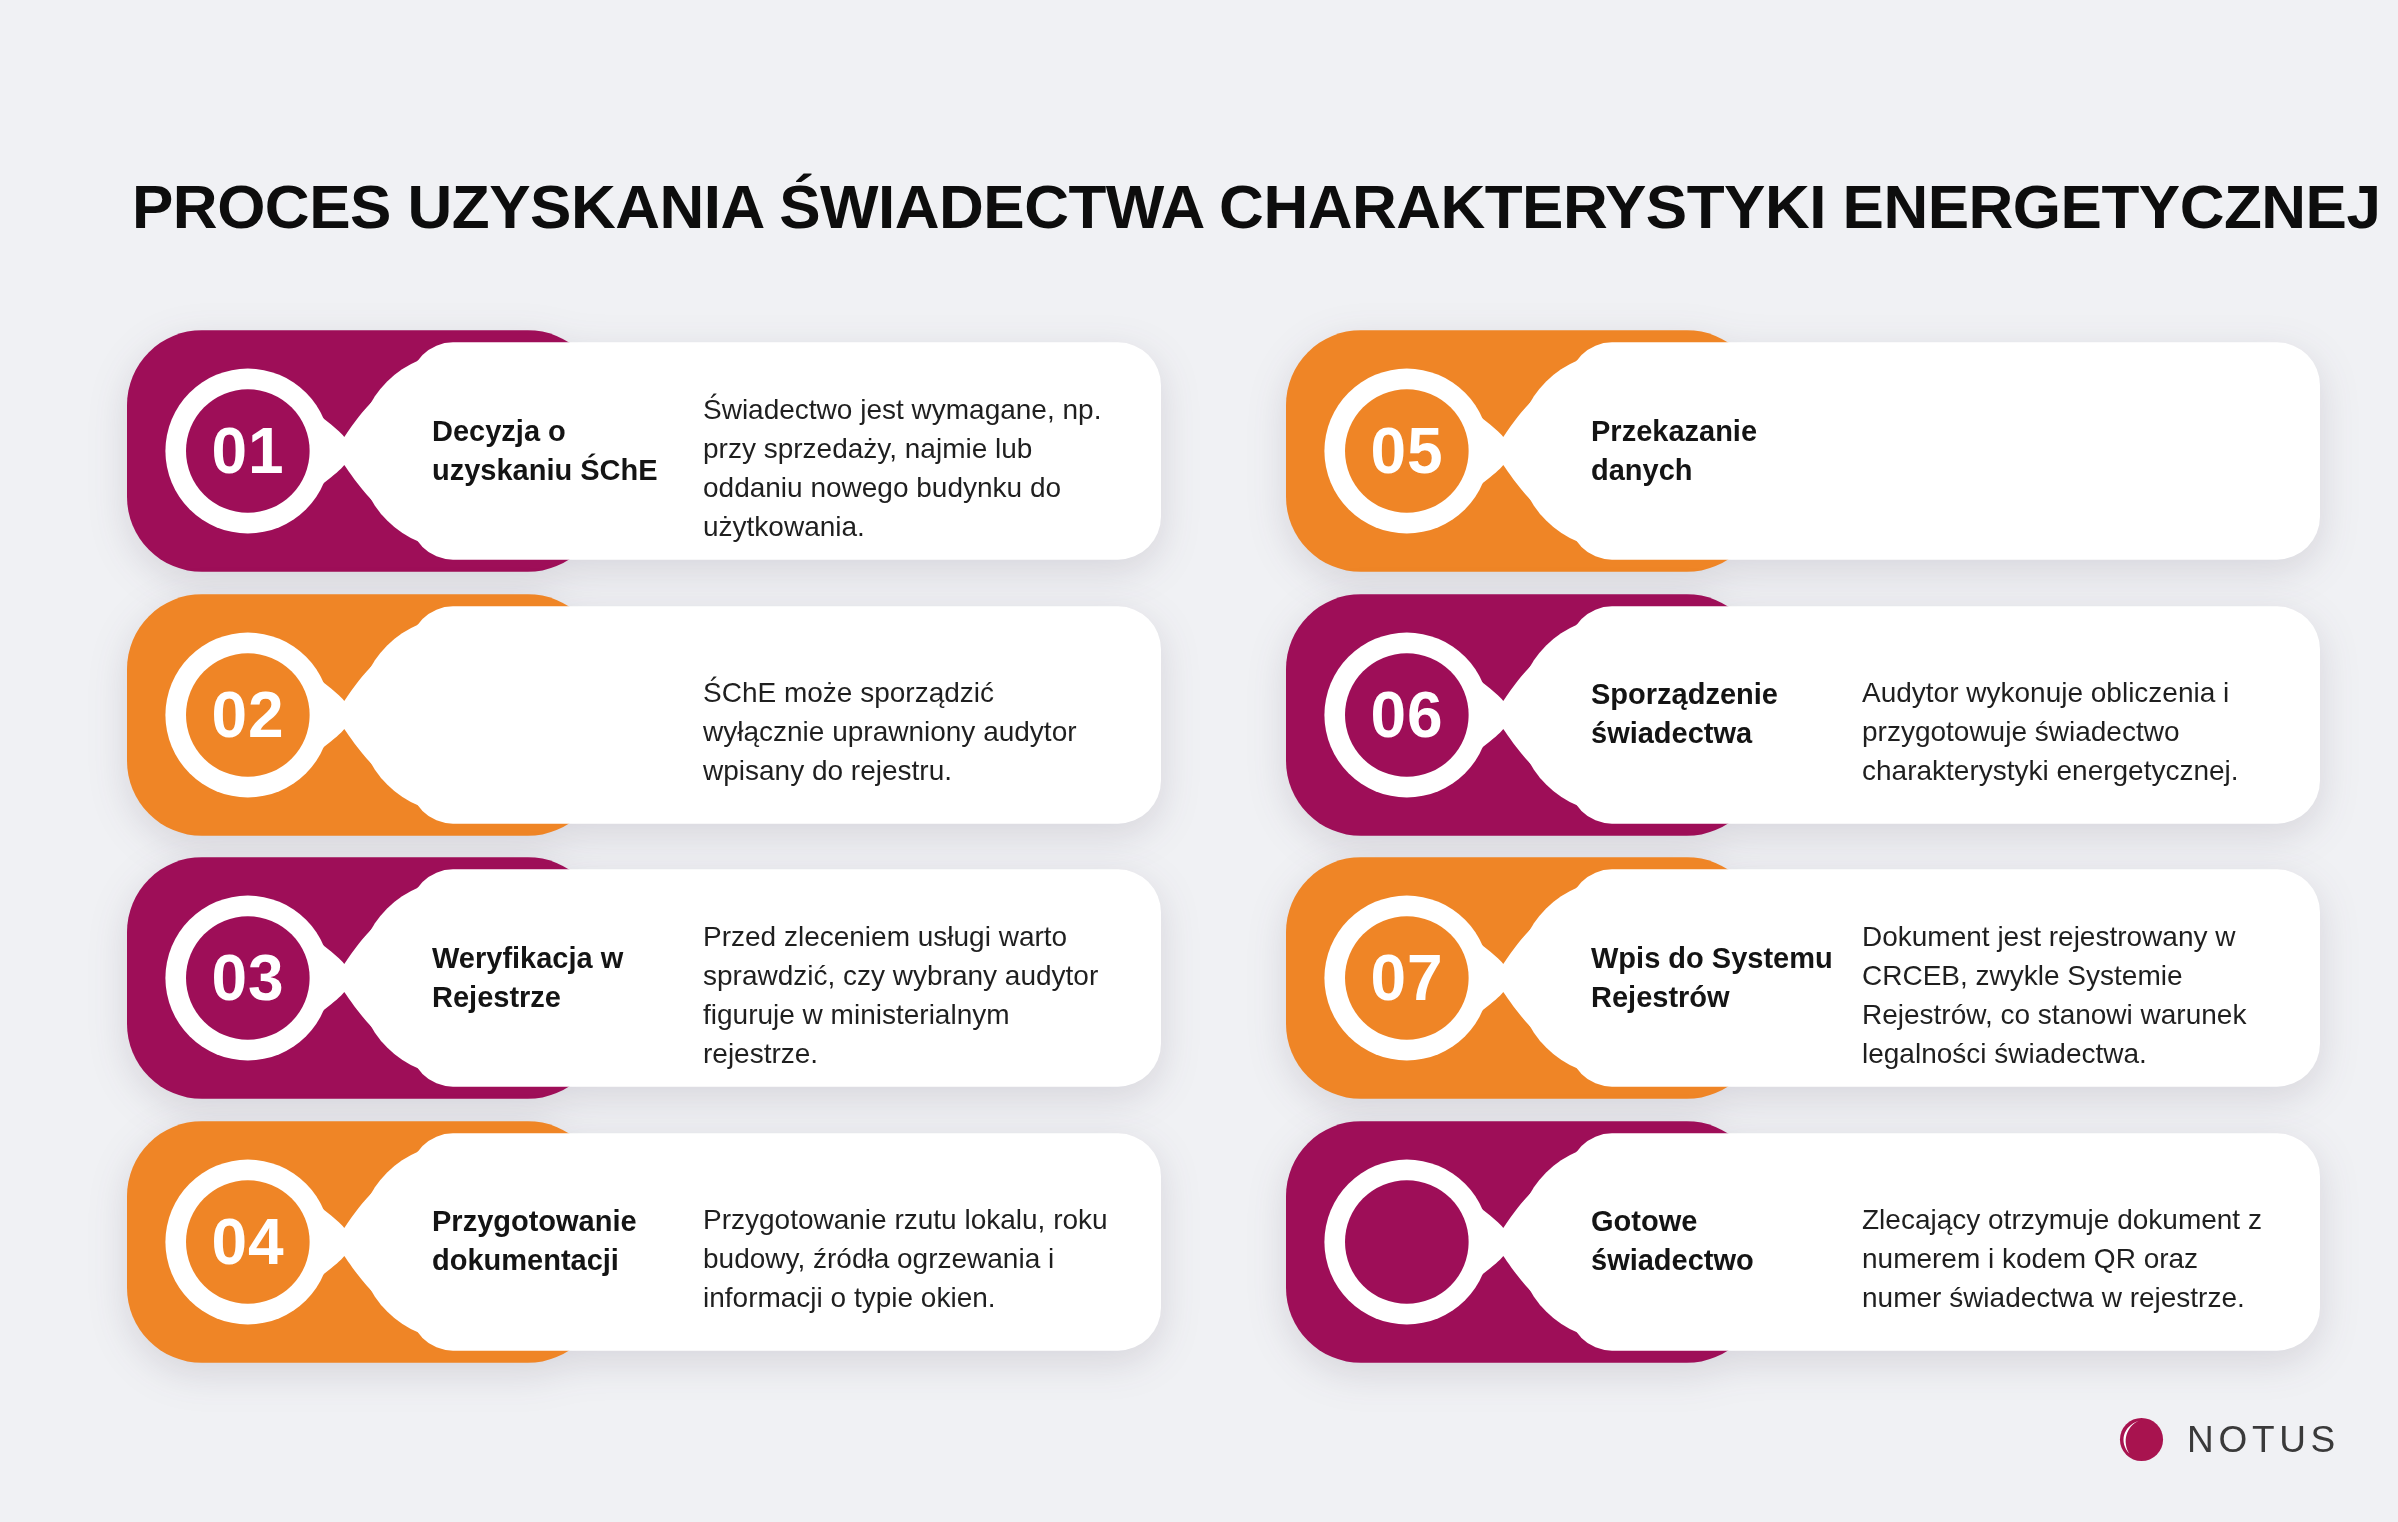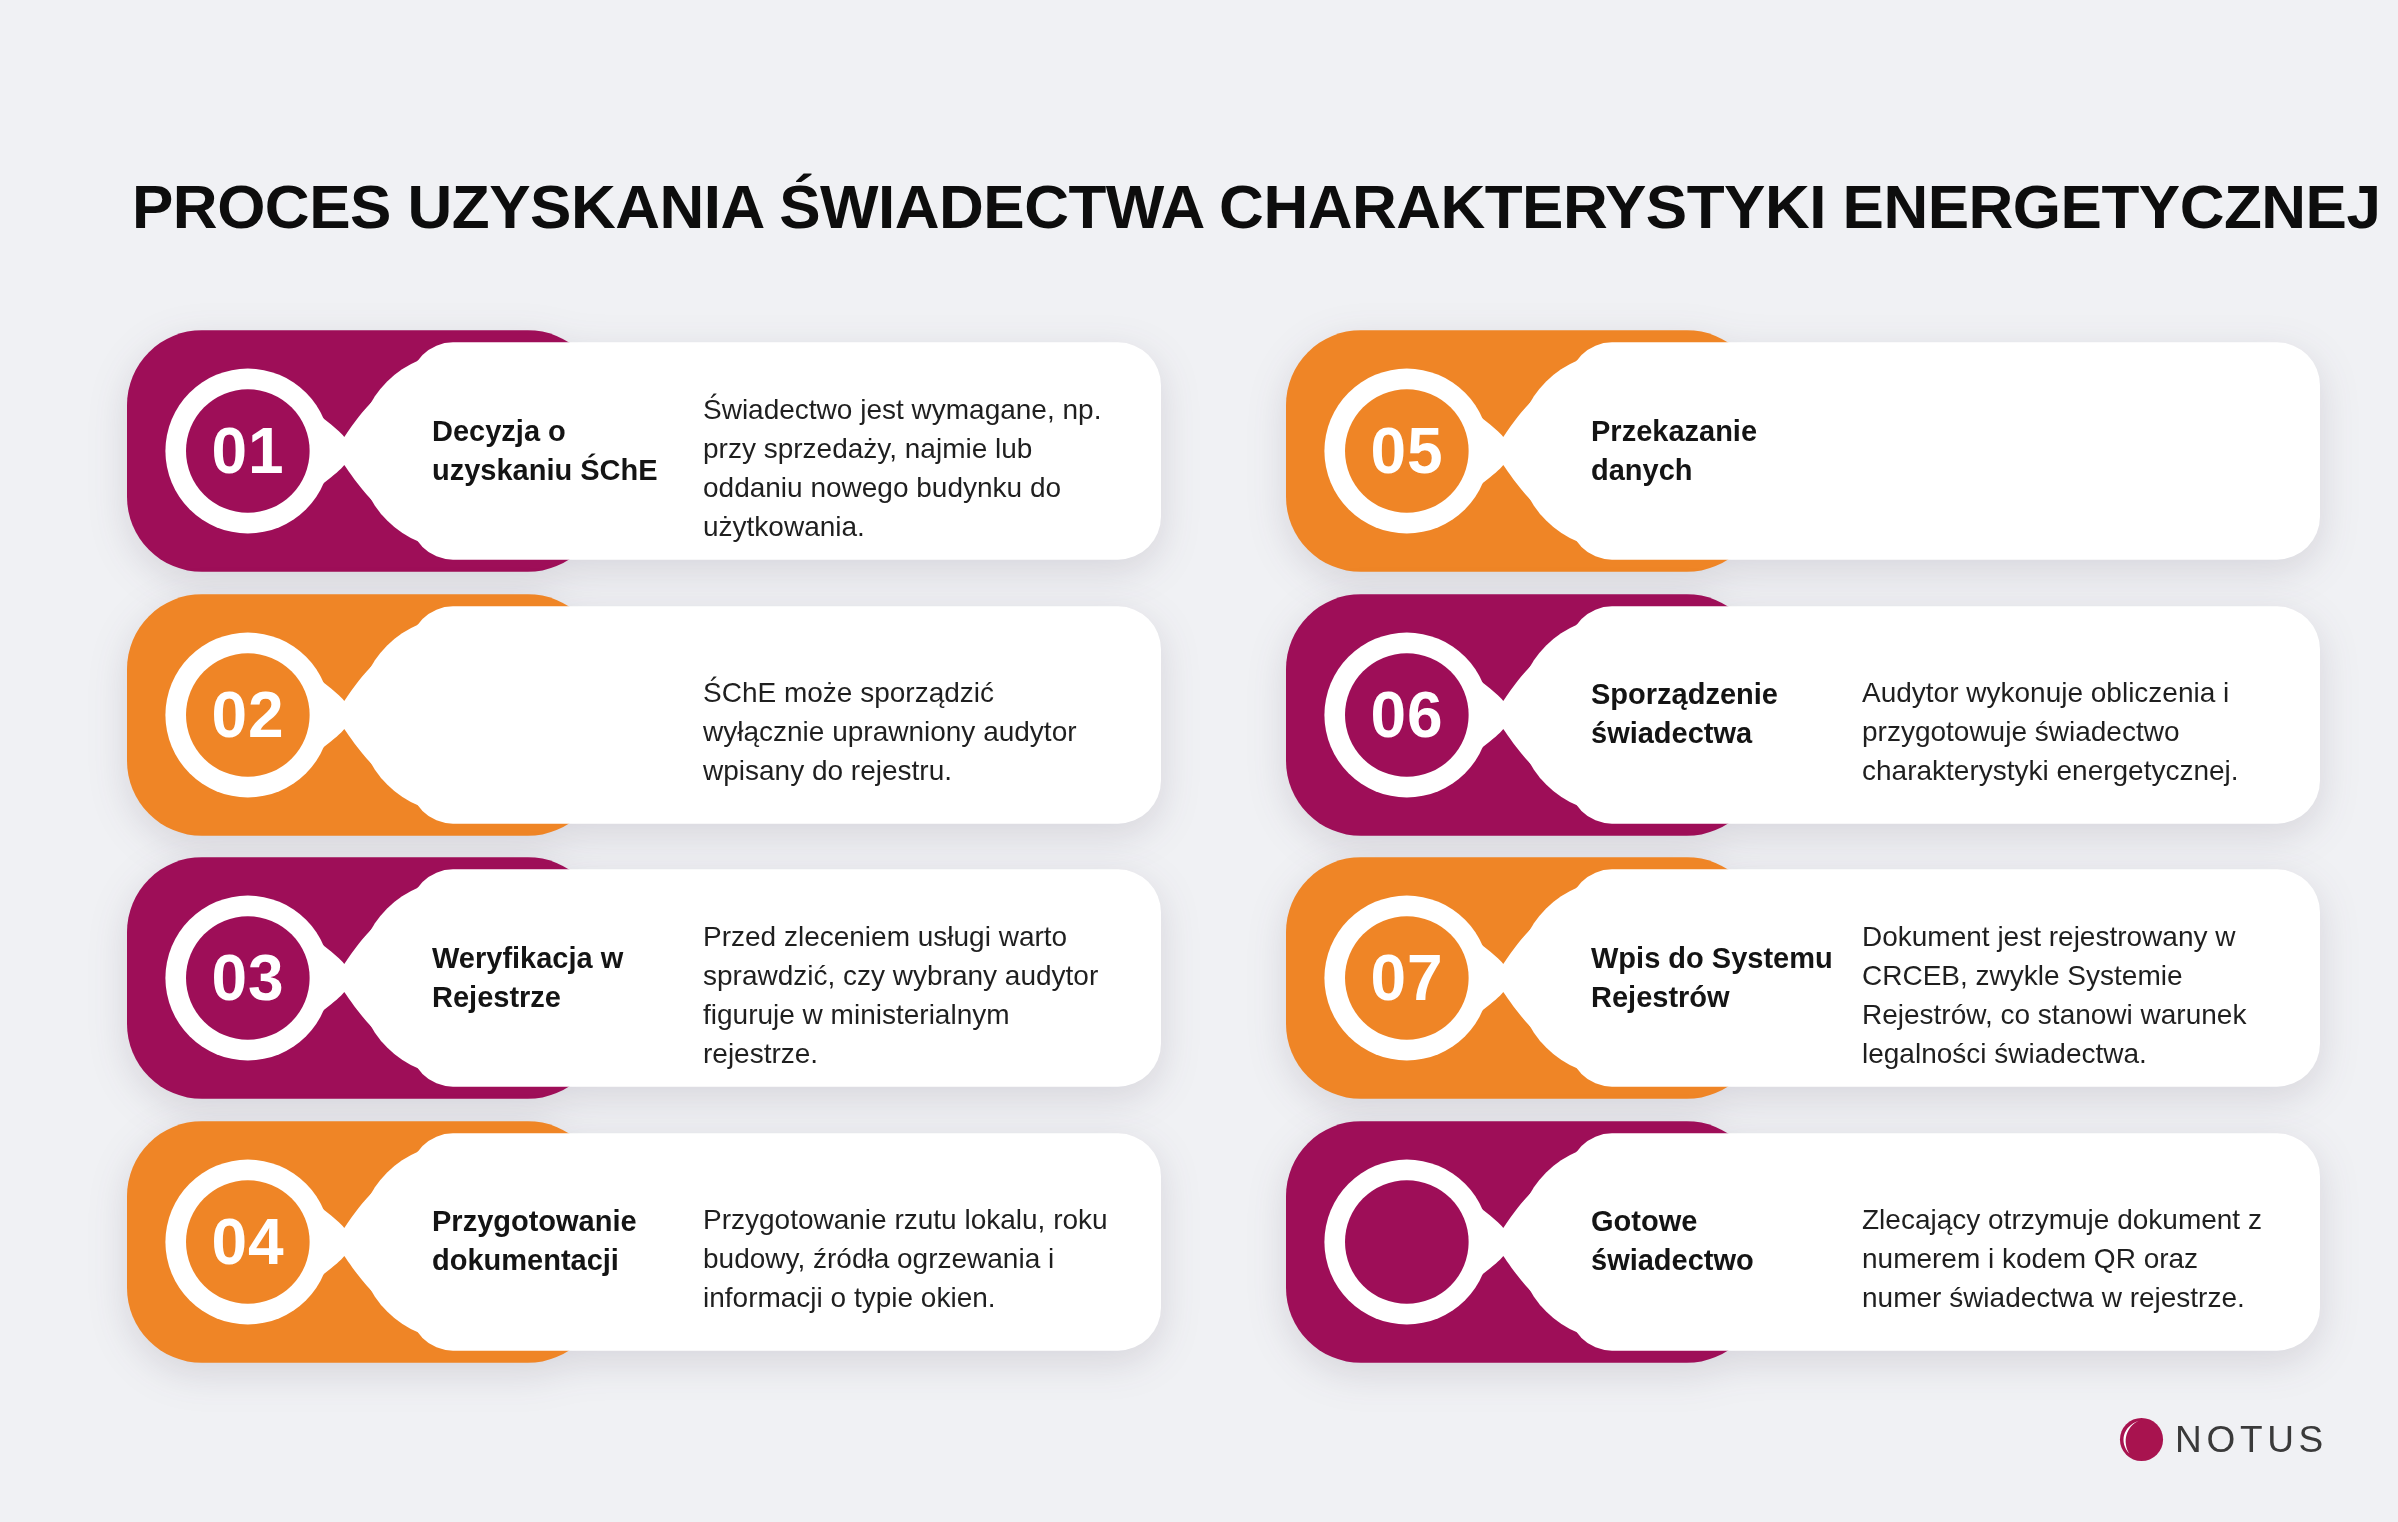--- a/index.html
+++ b/index.html
@@ -39,21 +39,21 @@
     font-size:29px;line-height:39px;font-weight:700;color:#141414;
   }
   .step .desc{
     position:absolute;left:576px;top:12px;height:252px;width:423px;
     display:flex;align-items:center;
     font-size:28px;line-height:39px;font-weight:400;color:var(--body_text,#1f1f1f);
   }
   .desc span{display:block;max-width:417px;}
   .logo{
     position:absolute;left:2119px;top:1415px;height:49px;
-    display:flex;align-items:center;gap:11px;
+    display:flex;align-items:center;gap:23px;
   }
   .logo .mark{width:45px;height:45px;}
   .logo .mark .sphere{fill:var(--logo_mark,#A8134F);}
   .logo .wordmark{
     font-size:37px;font-weight:500;letter-spacing:4.7px;
     color:var(--logo_text_color,#3a3a3a);line-height:1;
   }
 </style>
 </head>
 <body>

